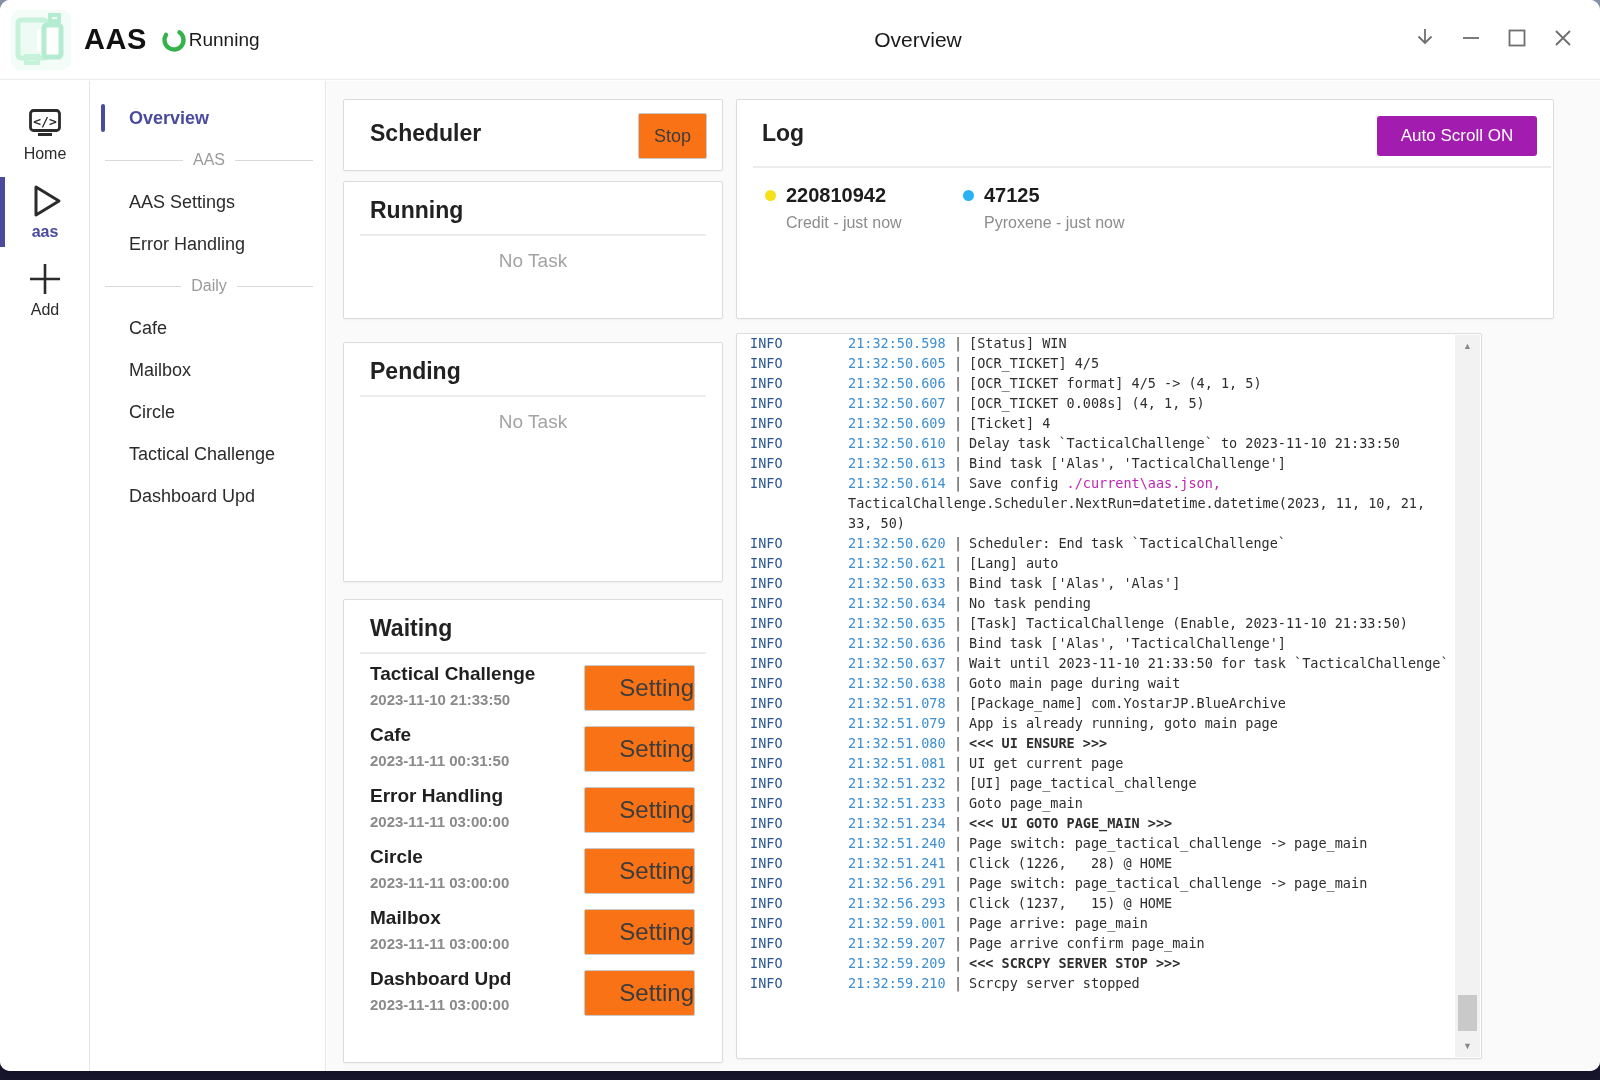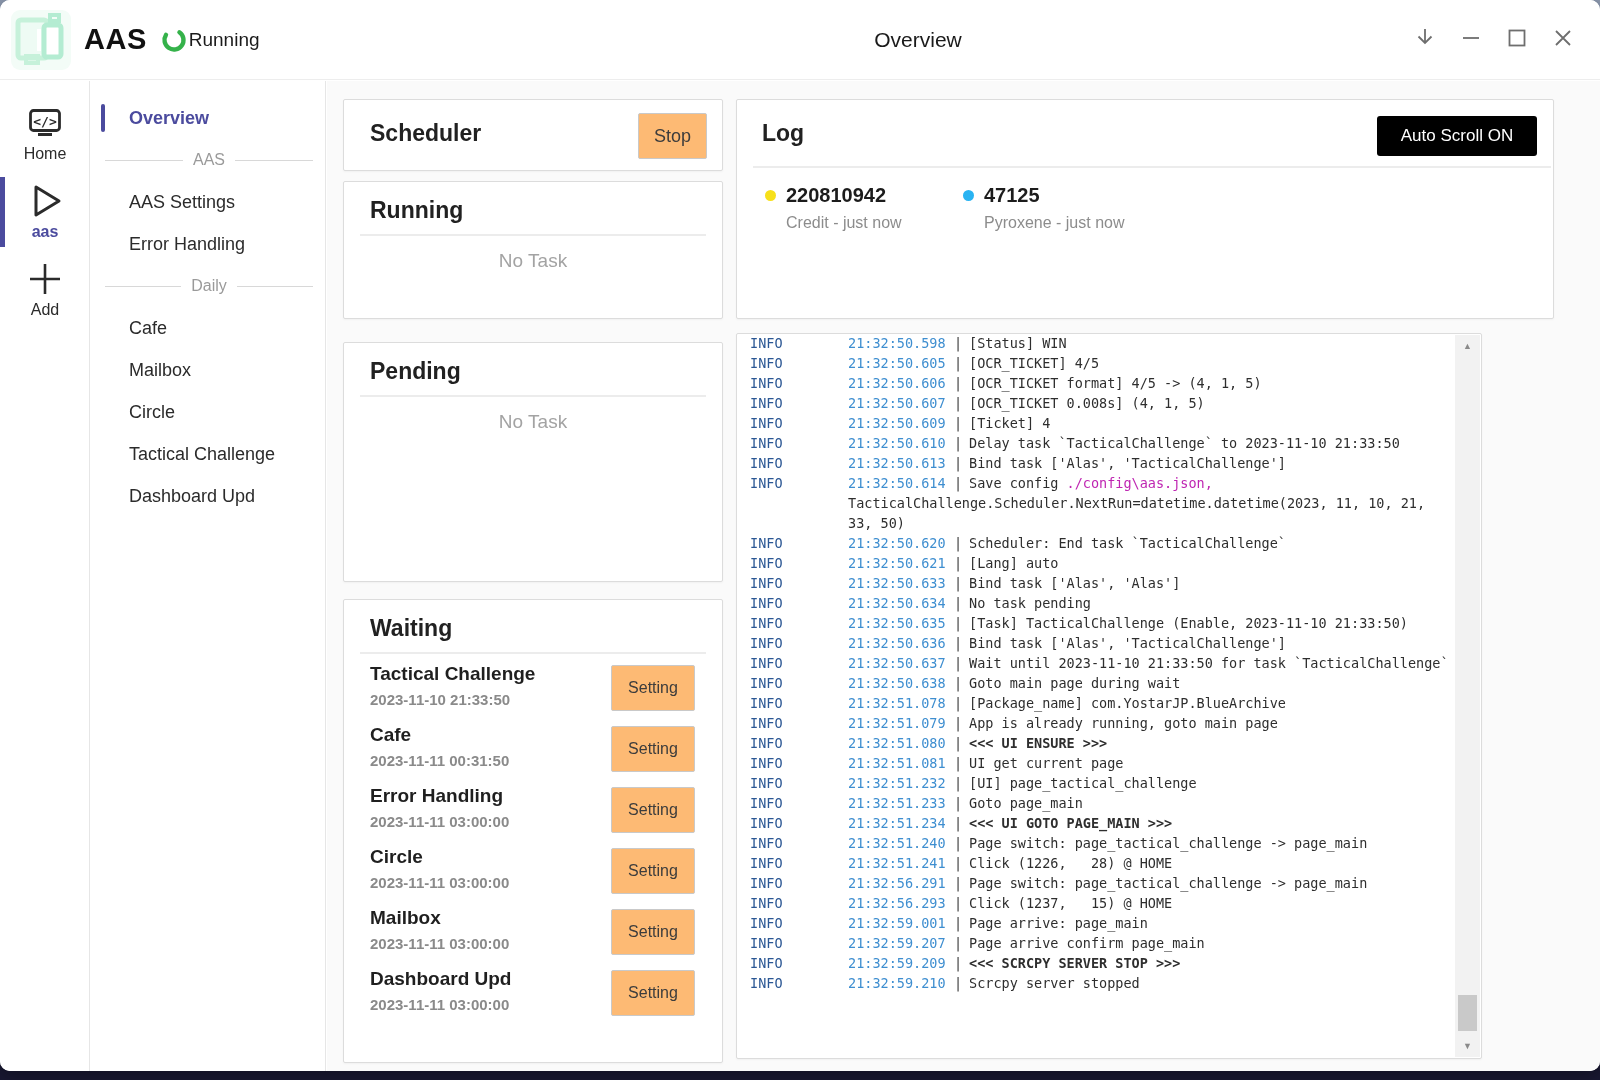--- a/index.html
+++ b/index.html
@@ -50,40 +50,40 @@
   
   .main { position:absolute; left:327px; top:81px; right:0; bottom:0; background:#fafafa; }
   .card { position:absolute; background:#fff; border:1px solid #dcdcdc; border-radius:2px;
     box-shadow:0 1px 2px rgba(0,0,0,.04); }
   .card-title { font-size:23px; font-weight:600; color:#212121; }
   .hdiv { height:2px; background:#ececec; margin:0 16px 0 16px; }
   .no-task { text-align:center; font-size:19px; color:#a3a3a3; margin-top:14px; }
 
   .card-scheduler { left:16px; top:18px; width:380px; height:72px; }
   .card-scheduler .card-title { position:absolute; left:26px; top:20px; }
-  .btn-outline { background:#fdba74; border:1px solid #c9c9c9; border-radius:2px;
+  .btn-outline { background:#f97316; border:1px solid #c9c9c9; border-radius:2px;
     font-size:18px; color:#3c3c3c; font-family:"Liberation Sans",sans-serif; cursor:pointer; }
   .stop-btn { position:absolute; right:15px; top:13px; width:69px; height:46px; }
 
   .card-running { left:16px; top:100px; width:380px; height:138px; }
   .card-pending { left:16px; top:261px; width:380px; height:240px; }
   .card-running .card-title, .card-pending .card-title, .card-waiting .card-title
     { padding:15px 0 10px 26px; }
 
   .card-waiting { left:16px; top:518px; width:380px; height:464px; }
   .wait-list { margin-top:6px; }
   .wait-item { position:relative; height:61px; }
   .wait-name { position:absolute; left:26px; top:3px; font-size:19px; font-weight:700; color:#1f1f1f; }
   .wait-time { position:absolute; left:26px; top:31px; font-size:15px; font-weight:600; color:#8a8a8a; }
-  .setting-btn { position:absolute; right:27px; top:5px; width:84px; height:46px; font-size:16px; }
+  .setting-btn { position:absolute; right:27px; top:5px; width:111px; height:46px; font-size:24px;text-align:right; }
 
   .card-log { left:409px; top:18px; width:818px; height:220px; }
   .card-log .card-title { position:absolute; left:25px; top:20px; }
   .autoscroll-btn { position:absolute; right:16px; top:16px; width:160px; height:40px;
-    background:#000000; color:#fff; border:none; border-radius:3px; font-size:17px;
+    background:#a21caf; color:#fff; border:none; border-radius:3px; font-size:17px;
     font-family:"Liberation Sans",sans-serif; cursor:pointer; }
   .card-log .hdiv { position:absolute; left:16px; right:2px; top:66px; margin:0; }
   .stats { position:absolute; left:28px; top:84px; display:flex; }
   .stat { width:198px; }
   .stat-top { display:flex; align-items:center; }
   .dot { width:11px; height:11px; border-radius:50%; margin-right:10px; flex:none; }
   .stat-val { font-size:20px; font-weight:700; color:#1c1c1c; }
   .stat-extra { font-size:14px; color:#8c8c8c; margin-left:5px; padding-top:3px; }
   .stat-label { font-size:16px; color:#8c8c8c; margin:7px 0 0 21px; }
 
@@ -278,21 +278,21 @@
 
     <div class="card log-view">
       <div class="log-lines" id="log-lines">
           <div class="log-row"><span class="lvl">INFO</span><span class="tm">21:32:50.598</span><span class="sep">|</span><span class="msg"><span>[Status] WIN</span></span></div>
           <div class="log-row"><span class="lvl">INFO</span><span class="tm">21:32:50.605</span><span class="sep">|</span><span class="msg"><span>[OCR_TICKET] 4/5</span></span></div>
           <div class="log-row"><span class="lvl">INFO</span><span class="tm">21:32:50.606</span><span class="sep">|</span><span class="msg"><span>[OCR_TICKET format] 4/5 -&gt; (4, 1, 5)</span></span></div>
           <div class="log-row"><span class="lvl">INFO</span><span class="tm">21:32:50.607</span><span class="sep">|</span><span class="msg"><span>[OCR_TICKET 0.008s] (4, 1, 5)</span></span></div>
           <div class="log-row"><span class="lvl">INFO</span><span class="tm">21:32:50.609</span><span class="sep">|</span><span class="msg"><span>[Ticket] 4</span></span></div>
           <div class="log-row"><span class="lvl">INFO</span><span class="tm">21:32:50.610</span><span class="sep">|</span><span class="msg"><span>Delay task `TacticalChallenge` to 2023-11-10 21:33:50</span></span></div>
           <div class="log-row"><span class="lvl">INFO</span><span class="tm">21:32:50.613</span><span class="sep">|</span><span class="msg"><span>Bind task ['Alas', 'TacticalChallenge']</span></span></div>
-          <div class="log-row"><span class="lvl">INFO</span><span class="tm">21:32:50.614</span><span class="sep">|</span><span class="msg"><span>Save config </span><span class="path">./config\aas.json,</span></span></div>
+          <div class="log-row"><span class="lvl">INFO</span><span class="tm">21:32:50.614</span><span class="sep">|</span><span class="msg"><span>Save config </span><span class="path">./current\aas.json,</span></span></div>
           <div class="log-row"><span class="lvl"></span><span class="msg"><span>TacticalChallenge.Scheduler.NextRun=datetime.datetime(2023, 11, 10, 21,</span></span></div>
           <div class="log-row"><span class="lvl"></span><span class="msg"><span>33, 50)</span></span></div>
           <div class="log-row"><span class="lvl">INFO</span><span class="tm">21:32:50.620</span><span class="sep">|</span><span class="msg"><span>Scheduler: End task `TacticalChallenge`</span></span></div>
           <div class="log-row"><span class="lvl">INFO</span><span class="tm">21:32:50.621</span><span class="sep">|</span><span class="msg"><span>[Lang] auto</span></span></div>
           <div class="log-row"><span class="lvl">INFO</span><span class="tm">21:32:50.633</span><span class="sep">|</span><span class="msg"><span>Bind task ['Alas', 'Alas']</span></span></div>
           <div class="log-row"><span class="lvl">INFO</span><span class="tm">21:32:50.634</span><span class="sep">|</span><span class="msg"><span>No task pending</span></span></div>
           <div class="log-row"><span class="lvl">INFO</span><span class="tm">21:32:50.635</span><span class="sep">|</span><span class="msg"><span>[Task] TacticalChallenge (Enable, 2023-11-10 21:33:50)</span></span></div>
           <div class="log-row"><span class="lvl">INFO</span><span class="tm">21:32:50.636</span><span class="sep">|</span><span class="msg"><span>Bind task ['Alas', 'TacticalChallenge']</span></span></div>
           <div class="log-row"><span class="lvl">INFO</span><span class="tm">21:32:50.637</span><span class="sep">|</span><span class="msg"><span>Wait until 2023-11-10 21:33:50 for task `TacticalChallenge`</span></span></div>
           <div class="log-row"><span class="lvl">INFO</span><span class="tm">21:32:50.638</span><span class="sep">|</span><span class="msg"><span>Goto main page during wait</span></span></div>

